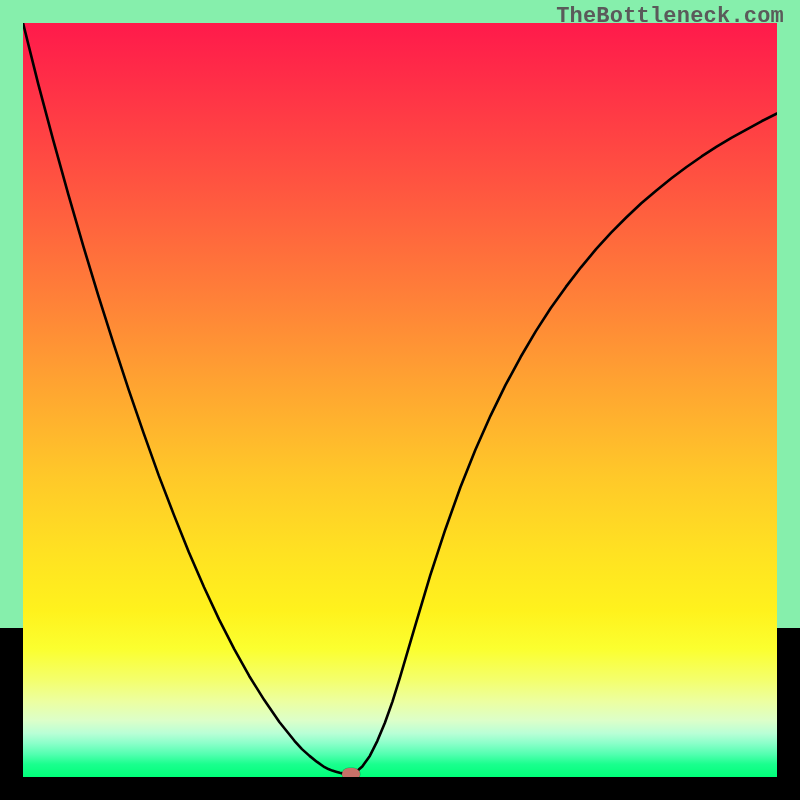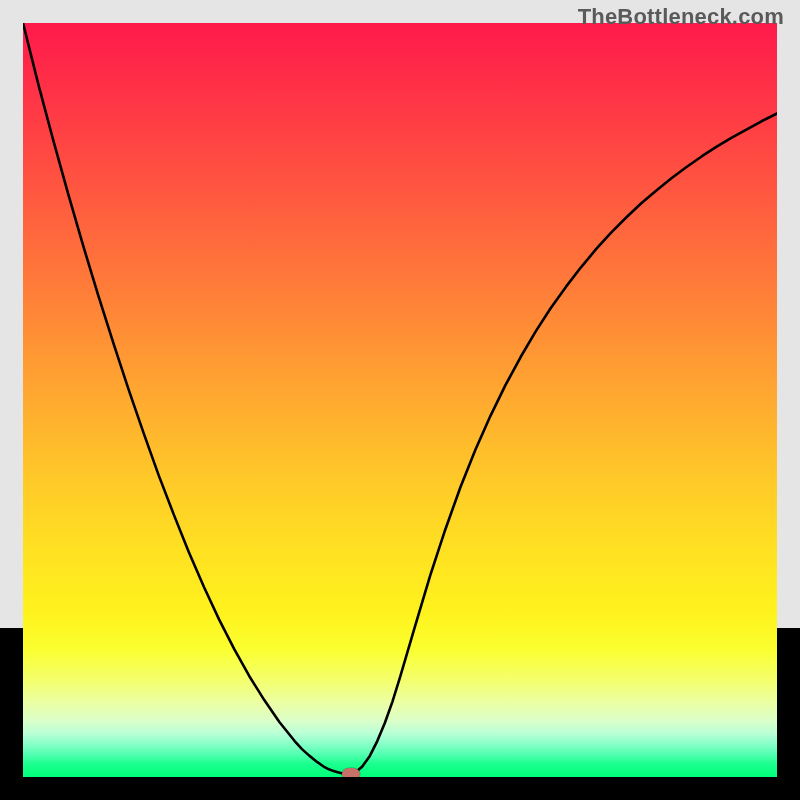--- a/index.html
+++ b/index.html
@@ -8,21 +8,22 @@
     width: 800px;
     height: 800px;
     background: #000;
     font-family: Arial, Helvetica, sans-serif;
     overflow: hidden;
   }
   .frame {
     position: relative;
     width: 800px;
     height: 628px;
-    background: #e5e5e5;
+    background: #86efac;
+    font-family: Liberation Mono, monospace;
   }
   .watermark {
     position: absolute;
     top: 4px;
     right: 16px;
     color: #5a5a5a;
     font-size: 22px;
     font-weight: 600;
     letter-spacing: 0.2px;
     z-index: 10;

